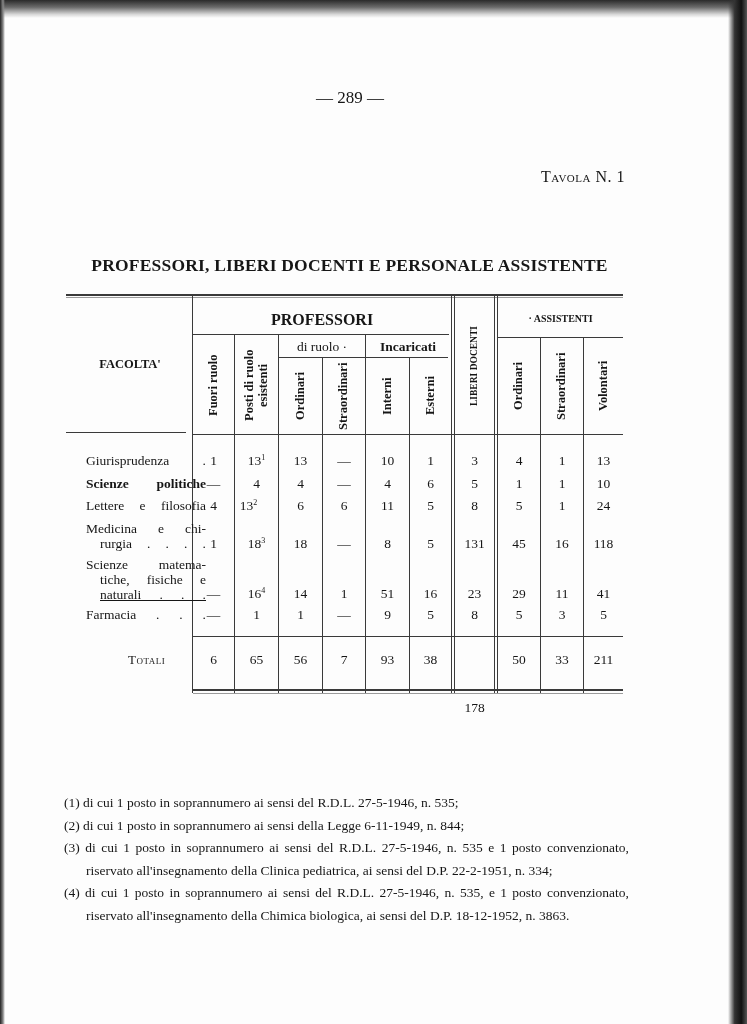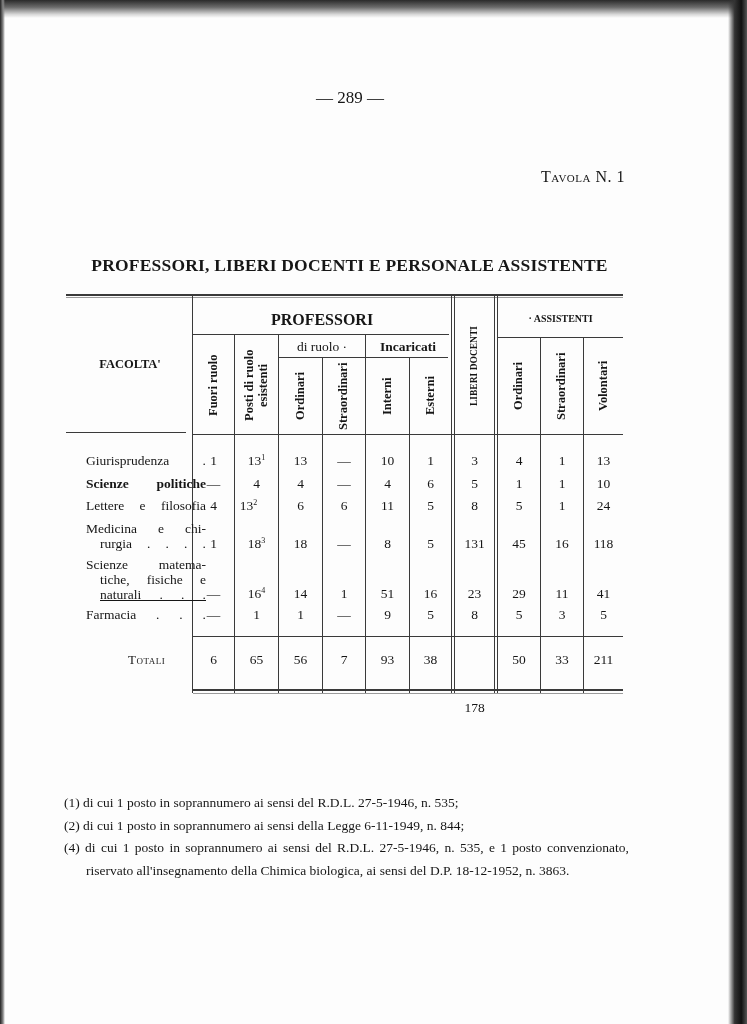--- a/index.html
+++ b/index.html
@@ -172,14 +172,15 @@
       <div class="cell" style="left: 455px; width: 39px; top: 668px; margin-top: 32px;">178</div>
       <div class="cell" style="left: 498px; width: 42px; top: 652px;">50</div>
       <div class="cell" style="left: 541px; width: 42px; top: 652px;">33</div>
       <div class="cell" style="left: 584px; width: 39px; top: 652px;">211</div>
     </div>
 </div>
 
 <div class="notes">
   <div class="note">(1) di cui 1 posto in soprannumero ai sensi del R.D.L. 27-5-1946, n. 535;</div>
   <div class="note">(2) di cui 1 posto in soprannumero ai sensi della Legge 6-11-1949, n. 844;</div>
+  <div class="note">(3) di cui 1 posto in soprannumero ai sensi del R.D.L. 27-5-1946, n. 535 e 1 posto convenzionato, riservato all'insegnamento della Clinica pediatrica, ai sensi del D.P. 22-2-1951, n. 334;</div>
   <div class="note">(4) di cui 1 posto in soprannumero ai sensi del R.D.L. 27-5-1946, n. 535, e 1 posto convenzionato, riservato all'insegnamento della Chimica biologica, ai sensi del D.P. 18-12-1952, n. 3863.</div>
 </div>
 
 </body></html>

